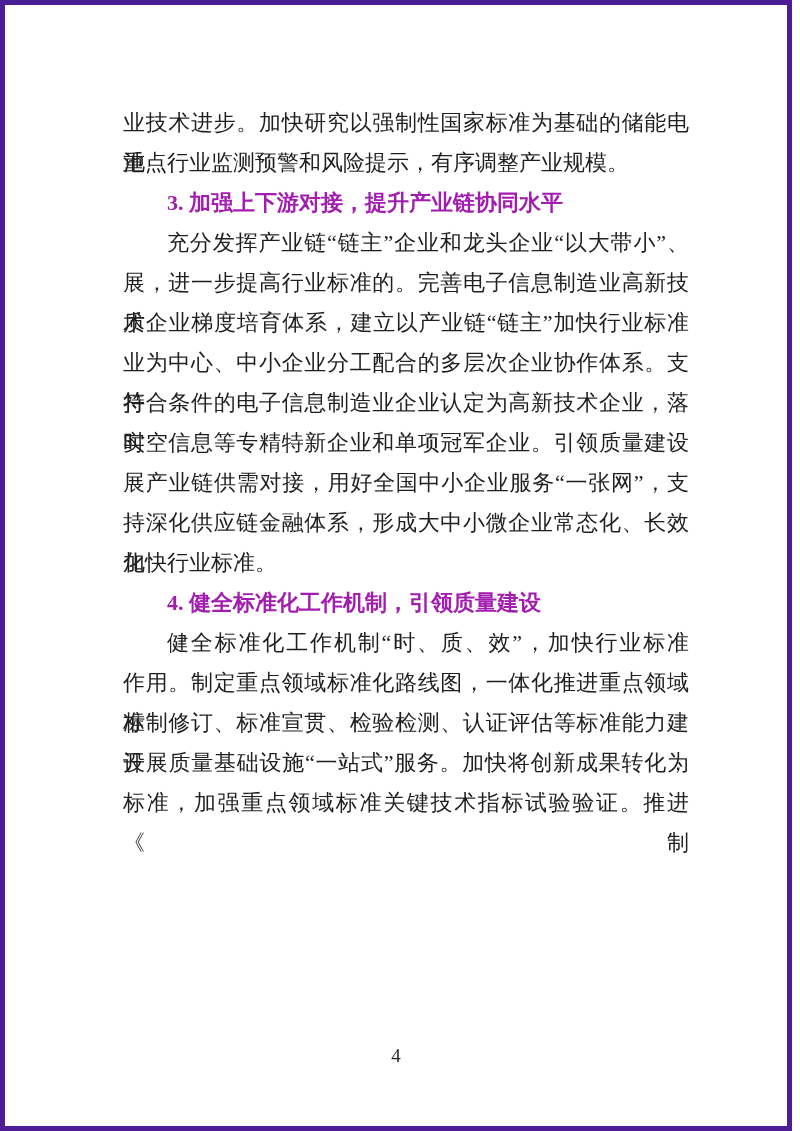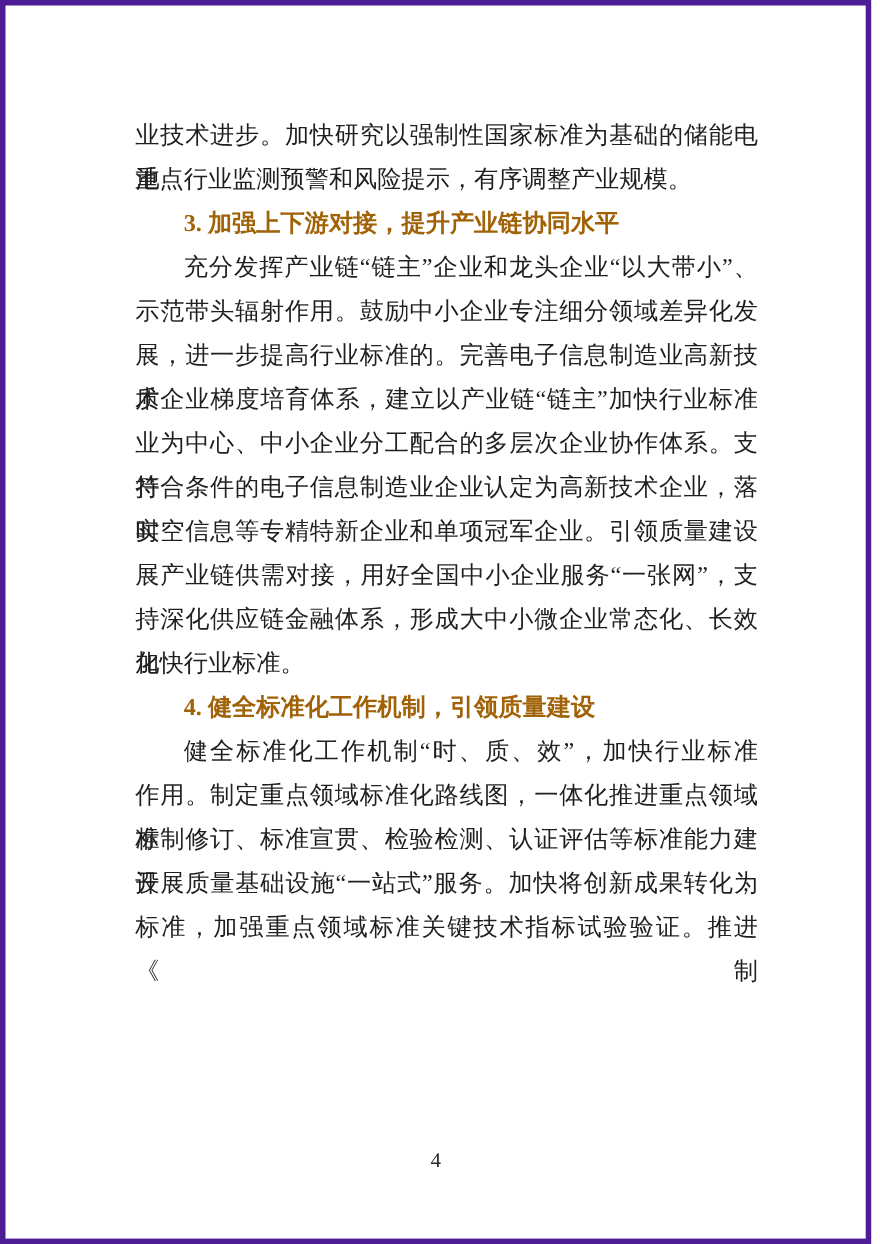--- a/index.html
+++ b/index.html
@@ -34,21 +34,21 @@
   }
   .line.fill {
     white-space: normal;
     text-align-last: justify;
   }
   .line.indent {
     padding-left: 44px;
   }
   .line.heading {
     font-weight: bold;
-    color: #a16207;
+    color: #a21caf;
   }
   .footer {
     position: absolute;
     left: 0;
     top: 1040px;
     width: 100%;
     text-align: center;
   }
   .page-number {
     font-size: 19px;
@@ -58,21 +58,20 @@
 </style>
 </head>
 <body>
 
 <div class="page">
   <div class="text-block" id="lines-container">
       <div class="line fill">业技术进步。加快研究以强制性国家标准为基础的储能电池</div>
       <div class="line">重点行业监测预警和风险提示，有序调整产业规模。</div>
       <div class="line heading indent">3. 加强上下游对接，提升产业链协同水平</div>
       <div class="line indent fill">充分发挥产业链“链主”企业和龙头企业“以大带小”、</div>
-      <div class="line fill">示范带头辐射作用。鼓励中小企业专注细分领域差异化发</div>
       <div class="line fill">展，进一步提高行业标准的。完善电子信息制造业高新技术</div>
       <div class="line fill">质企业梯度培育体系，建立以产业链“链主”加快行业标准</div>
       <div class="line fill">业为中心、中小企业分工配合的多层次企业协作体系。支持</div>
       <div class="line fill">符合条件的电子信息制造业企业认定为高新技术企业，落实</div>
       <div class="line fill">时空信息等专精特新企业和单项冠军企业。引领质量建设</div>
       <div class="line fill">展产业链供需对接，用好全国中小企业服务“一张网”，支</div>
       <div class="line fill">持深化供应链金融体系，形成大中小微企业常态化、长效化</div>
       <div class="line">加快行业标准。</div>
       <div class="line heading indent">4. 健全标准化工作机制，引领质量建设</div>
       <div class="line indent fill">健全标准化工作机制“时、质、效”，加快行业标准</div>

